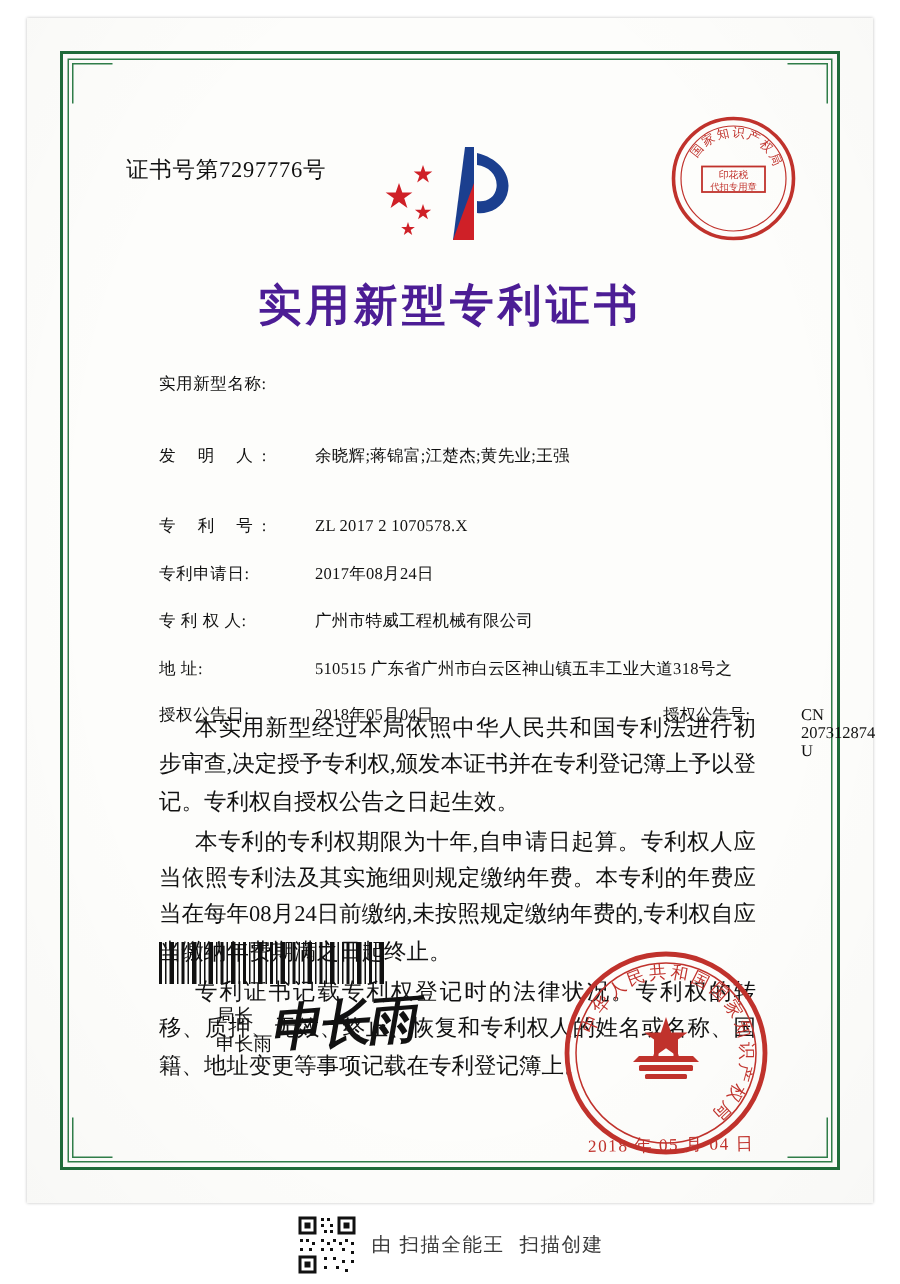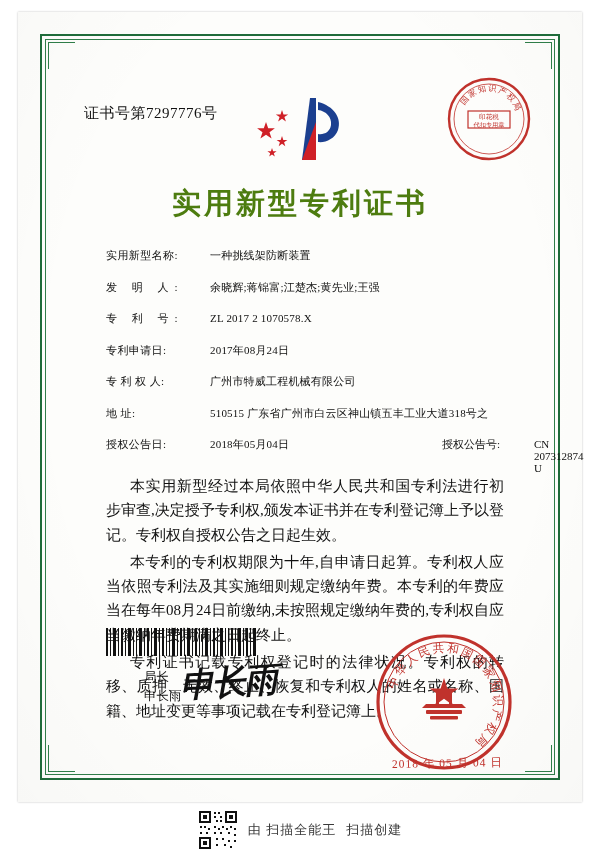--- a/index.html
+++ b/index.html
@@ -93,21 +93,21 @@
   
   .title {
     position: absolute;
     left: 0;
     right: 0;
     top: 128px;
     text-align: center;
     font-size: 29px;
     font-weight: bold;
     letter-spacing: 3px;
-    color: #4d7c0f;
+    color: #4c1d95;
     font-family: "DejaVu Sans", "Liberation Sans", sans-serif;
   }
 
   
   .fields {
     position: absolute;
     left: 44px;
     right: 30px;
     top: 192px;
     font-size: 11px;
@@ -119,20 +119,21 @@
     margin-bottom: 16.5px;
   }
   .row .lbl {
     width: 104px;
     flex: 0 0 104px;
     letter-spacing: .4px;
     white-space: nowrap;
   }
   .row .lbl.sp {
     letter-spacing: 6px;
+    margin-top: 16px;
   }
   .row .val {
     flex: 1 1 auto;
     letter-spacing: .2px;
   }
   .row.two .val {
     flex: 0 0 auto;
     width: 232px;
   }
   .row.two .lbl2 {
@@ -303,21 +304,20 @@
         <text x="43" y="42.5" font-size="6.6" fill="#c0322c" text-anchor="middle" font-family="'DejaVu Sans',sans-serif">印花税</text>
         <text x="43" y="50.5" font-size="6.2" fill="#c0322c" text-anchor="middle" font-family="'DejaVu Sans',sans-serif">代扣专用章</text>
       </svg>
     </div>
 
     <div class="title">实用新型专利证书</div>
 
     <div class="fields">
       <div class="row">
         <div class="lbl">实用新型名称:</div>
-        <div class="val">一种挑线架防断装置</div>
       </div>
       <div class="row">
         <div class="lbl sp">发 明 人:</div>
         <div class="val">余晓辉;蒋锦富;江楚杰;黄先业;王强</div>
       </div>
       <div class="row">
         <div class="lbl sp">专 利 号:</div>
         <div class="val">ZL 2017 2 1070578.X</div>
       </div>
       <div class="row">

